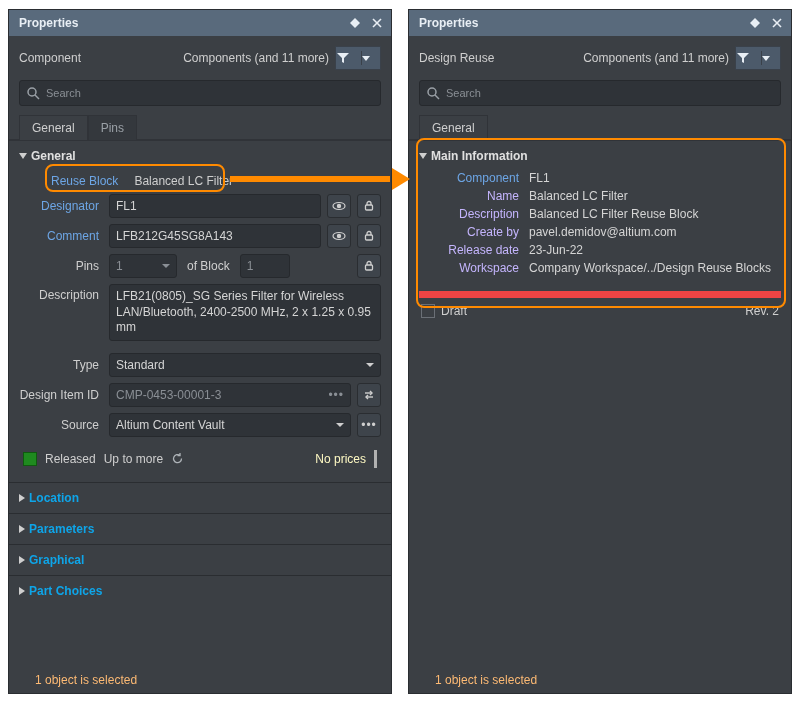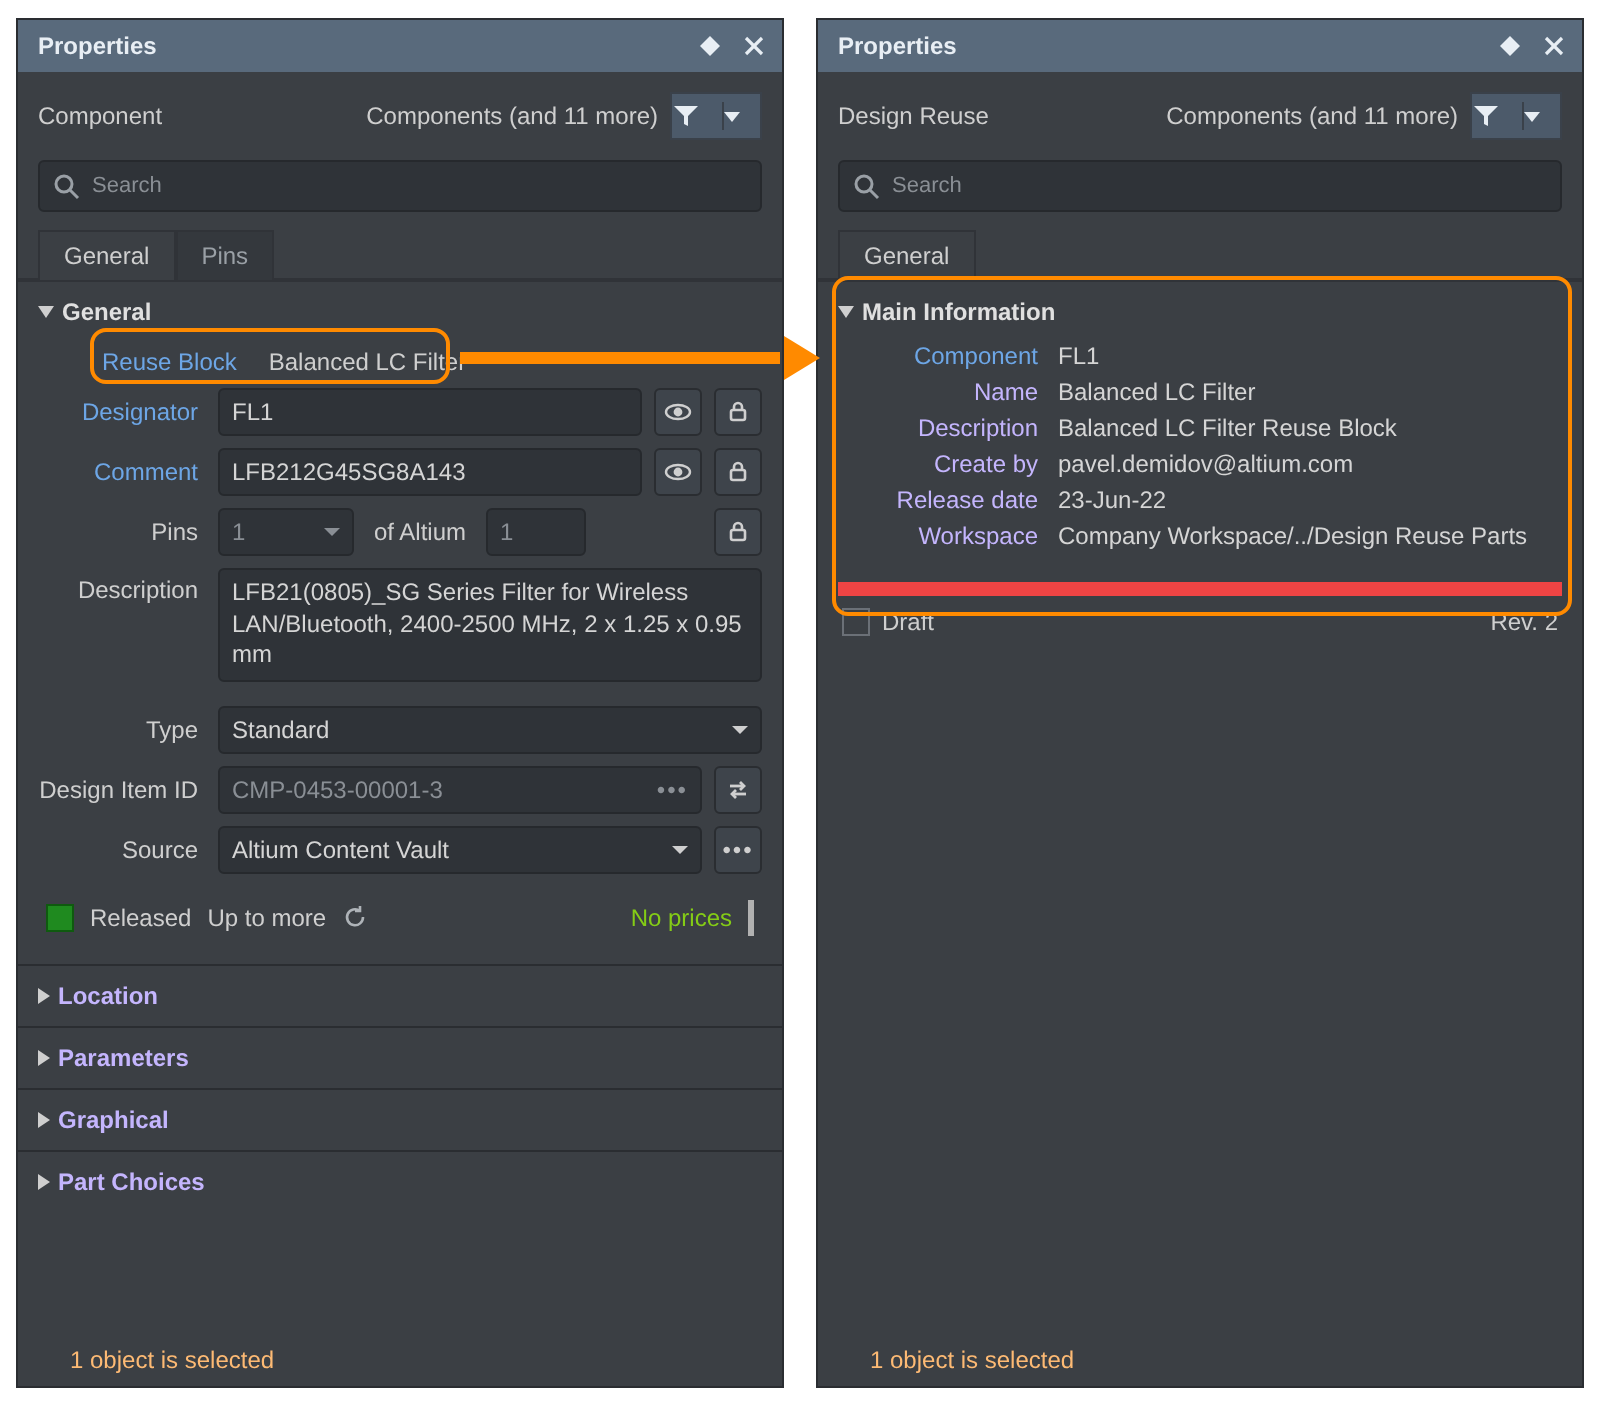--- a/index.html
+++ b/index.html
@@ -106,21 +106,21 @@
   }
   .triangle { width:0;height:0; display:inline-block; }
   .tri-down { border-left:4px solid transparent; border-right:4px solid transparent; border-top:6px solid #cfcfcf; }
   .tri-right { border-top:4px solid transparent; border-bottom:4px solid transparent; border-left:6px solid #cfcfcf; }
   .collapsed-hdr {
     display:flex;
     align-items:center;
     gap:4px;
     padding:8px 10px;
     font-weight:600;
-    color:#c4b5fd;
+    color:#0ea5e9;
     border-top:1px solid #2a2d31;
   }
 
   .formarea { padding: 4px 10px 8px 10px; }
   .highlight-box {
     border:2px solid #ff8a00;
     border-radius:8px;
     position:absolute;
     pointer-events:none;
   }
@@ -165,21 +165,21 @@
   .ellipsis { letter-spacing:1px; }
 
   .status-row {
     display:flex;
     align-items:center;
     gap:8px;
     margin:6px 0 2px 0;
     padding:4px 4px;
   }
   .green-sq { width:14px; height:14px; background:#1f8a1f; border:1px solid #0f5a0f;}
-  .noprices { color:#84cc16; margin-left:auto;text-align:center;}
+  .noprices { color:#fef9c3; margin-left:auto;text-align:center;}
   .pipe { width:3px; height:18px; background:#b1b1b1; }
 
   .footer {
     margin-top:auto;
     padding:6px 26px;
     color:#fdba74;
   }
 
   
   .info-grid { padding: 2px 10px 6px 10px; }
@@ -307,21 +307,21 @@
     <div class="row">
       <span class="lbl">Pins</span>
       <div class="field muted" style="flex:0 0 68px;">
         <span>1</span>
         <span class="sel-caret">
             <svg width="8" height="8" viewBox="0 0 8 8">
               <polygon points="0,2 8,2 4,6" fill="#8a8f95"></polygon>
             </svg>
           </span>
       </div>
-      <span style="padding:0 4px;">of Altium</span>
+      <span style="padding:0 4px;">of Block</span>
       <div class="field muted" style="flex:0 0 50px;">
           <span>1</span>
         </div>
       <span class="grow" style="flex:1"></span>
       <div class="sqbtn">
           <svg width="12" height="12" viewBox="0 0 12 12" fill="none" stroke="#cfcfcf" stroke-width="1.3">
             <rect x="2.5" y="5" width="7" height="5" rx="1"></rect>
             <path d="M4 5 V3.5 a2 2 0 0 1 4 0 V5"></path>
           </svg>
         </div>
@@ -484,21 +484,21 @@
     <div class="info-row">
         <span class="info-lbl">Create by</span>
         <span class="info-val">pavel.demidov@altium.com</span>
       </div>
     <div class="info-row">
         <span class="info-lbl">Release date</span>
         <span class="info-val">23-Jun-22</span>
       </div>
     <div class="info-row">
         <span class="info-lbl">Workspace</span>
-        <span class="info-val">Company Workspace/../Design Reuse Parts</span>
+        <span class="info-val">Company Workspace/../Design Reuse Blocks</span>
       </div>
   </div>
 
   <div class="draft-row">
     <span class="chk"></span>
     <span>Draft</span>
     <span class="rev">Rev. 2</span>
   </div>
 
   <div class="footer"><span>1 object is selected</span></div>

